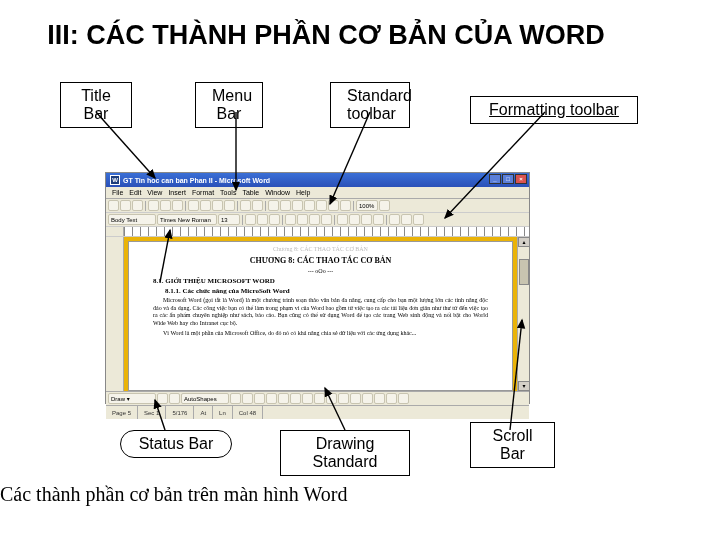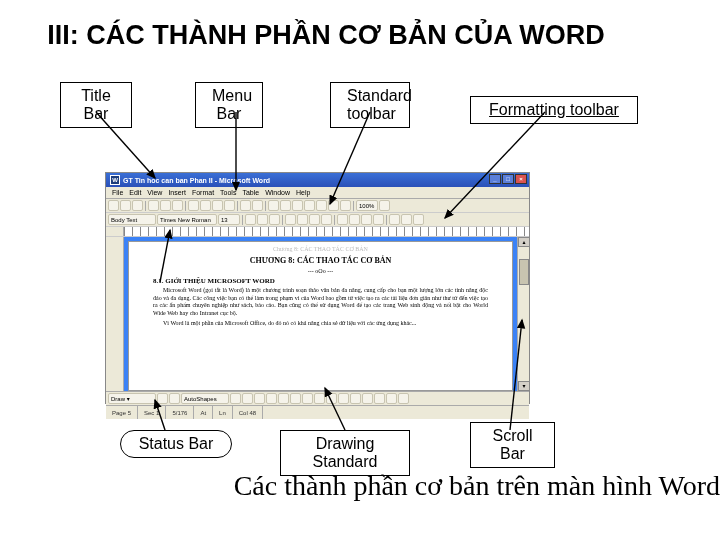--- a/index.html
+++ b/index.html
@@ -7,40 +7,40 @@
   .slide-title { position: absolute; top: 20px; left: 0; width: 652px; text-align: center; font-size: 27px; font-weight: bold; color: #000; }
   .label-box { position: absolute; border: 1px solid #000; background: #fff; padding: 4px 16px; font-size: 16px; text-align: center; }
   .label-titlebar { top: 82px; left: 60px; width: 72px; }
   .label-menubar { top: 82px; left: 195px; width: 68px; }
   .label-standard { top: 82px; left: 330px; width: 80px; }
   .label-formatting { top: 96px; left: 470px; width: 168px; text-decoration: underline; }
   .label-ruler { top: 264px; left: 135px; width: 50px; font-size: 13px; padding: 2px 4px; }
   .label-status { top: 430px; left: 120px; width: 112px; border-radius: 14px; }
   .label-drawing { top: 430px; left: 280px; width: 130px; }
   .label-scroll { top: 422px; left: 470px; width: 85px; }
-  .caption { position: absolute; top: 470px; left: 0; width: 720px; text-align: right; font-size: 28px; font-family: "Times New Roman", serif; }
+  .caption { position: absolute; top: 483px; left: 0; width: 720px; text-align: left; font-size: 20px; font-family: "Times New Roman", serif; }
 
   .word-window { position: absolute; top: 172px; left: 105px; width: 425px; height: 232px; border: 1px solid #888; background: #fff; font-size: 7px; }
   .w-titlebar { height: 14px; background: linear-gradient(#3a6fd6,#2a50b8); display: flex; align-items: center; color: #fff; font-weight: bold; padding: 0 4px; position: relative; }
   .w-titlebar .t-icon { width: 10px; height: 10px; background: #1d3d7c; border: 1px solid #fff; margin-right: 3px; display:inline-block; font-size:6px; text-align:center; line-height:8px;}
   .w-titlebar .t-text { font-size: 7px; }
   .w-ctrls { position: absolute; right: 2px; top: 1px; display: flex; gap: 1px; }
   .w-ctrls span { width: 12px; height: 10px; background: #d9534f; border: 1px solid #333; font-size: 6px; text-align: center; line-height: 8px; color: #fff; }
   .w-ctrls span.min, .w-ctrls span.max { background: #5b7fd9; }
   .w-menubar { height: 12px; background: #ece9d8; border-bottom: 1px solid #aaa; display: flex; gap: 6px; padding: 0 6px; align-items: center; font-size: 7px; color: #000; }
   .w-toolbar { height: 14px; background: #ece9d8; border-bottom: 1px solid #ccc; display: flex; align-items: center; gap: 1px; padding: 0 2px; }
   .tb { width: 11px; height: 11px; background: #f5f3ea; border: 1px solid #c8c4b0; border-radius: 2px; display:inline-block; }
   .tb.sel { width: 48px; font-size:6px; text-align:left; padding-left:2px; line-height:10px; }
   .tb.sel2 { width: 60px; font-size:6px; text-align:left; padding-left:2px; line-height:10px;}
   .tb.sz { width: 22px; font-size:6px; text-align:left; padding-left:2px; line-height:10px;}
   .sep { width:1px; height:10px; background:#aaa; margin:0 1px; }
   .w-ruler { height: 10px; background: #fff; border-bottom: 1px solid #ccc; display:flex; }
   .w-ruler .corner { width: 18px; background:#ece9d8; border-right:1px solid #aaa; }
   .w-ruler .ticks { flex:1; background: repeating-linear-gradient(90deg,#888 0,#888 1px,#fff 1px,#fff 8px); position:relative; }
-  .w-doc { height: 154px; display:flex; background:#3b82f6; }
+  .w-doc { height: 154px; display:flex; background:#eab308; }
   .w-doc .gutter { width: 18px; background:#ece9d8; border-right:1px solid #aaa; }
   .w-page { flex:1; background:#fff; margin:4px 4px 0 4px; border:1px solid #999; padding:4px 24px; font-family:"Times New Roman",serif; color:#000; overflow:hidden; }
   .w-page .h0 { text-align:center; font-size:6px; color:#bbb; margin-bottom:4px; }
   .w-page .h1 { text-align:center; font-size:8px; font-weight:bold; margin-bottom:3px; }
   .w-page .h2 { text-align:center; font-size:6px; margin-bottom:3px; }
   .w-page .s { font-size:7px; font-weight:bold; margin:2px 0; }
   .w-page .ss { font-size:7px; font-weight:bold; margin:1px 0 2px 12px; }
   .w-page p { font-size:6px; line-height:1.25; text-align:justify; margin-bottom:3px; text-indent:10px; }
   .w-doc .vscroll { width: 12px; background:#ece9d8; border-left:1px solid #aaa; position:relative; }
   .vscroll .arrow { position:absolute; left:0; width:12px; height:10px; background:#d4d0c8; border:1px solid #888; font-size:6px; text-align:center; line-height:8px;}
@@ -144,20 +144,21 @@
     <div class="corner"></div>
       <div class="ticks"></div>
   </div>
   <div class="w-doc">
     <div class="gutter"></div>
     <div class="w-page">
       <div class="h0">Chương 8: CÁC THAO TÁC CƠ BẢN</div>
       <div class="h1">CHƯƠNG 8: CÁC THAO TÁC CƠ BẢN</div>
       <div class="h2">--- oOo ---</div>
       <div class="s">8.1. GIỚI THIỆU MICROSOFT WORD</div>
+      <div class="ss">8.1.1. Các chức năng của MicroSoft Word</div>
       <p>Microsoft Word (gọi tắt là Word) là một chương trình soạn thảo văn bản đa năng, cung cấp cho bạn một lượng lớn các tính năng độc đáo và đa dạng. Các công việc bạn có thể làm trong phạm vi của Word bao gồm từ việc tạo ra các tài liệu đơn giản như thư từ đến việc tạo ra các ấn phẩm chuyên nghiệp như sách, báo cáo. Bạn cũng có thể sử dụng Word để tạo các trang Web sinh động và nổi bật cho World Wide Web hay cho Intranet cục bộ.</p>
       <p>Vì Word là một phần của Microsoft Office, do đó nó có khả năng chia sẻ dữ liệu với các ứng dụng khác...</p>
     </div>
     <div class="vscroll">
       <div class="arrow up">▴</div>
       <div class="thumb"></div>
       <div class="arrow dn">▾</div>
     </div>
   </div>
   <div class="w-draw">

